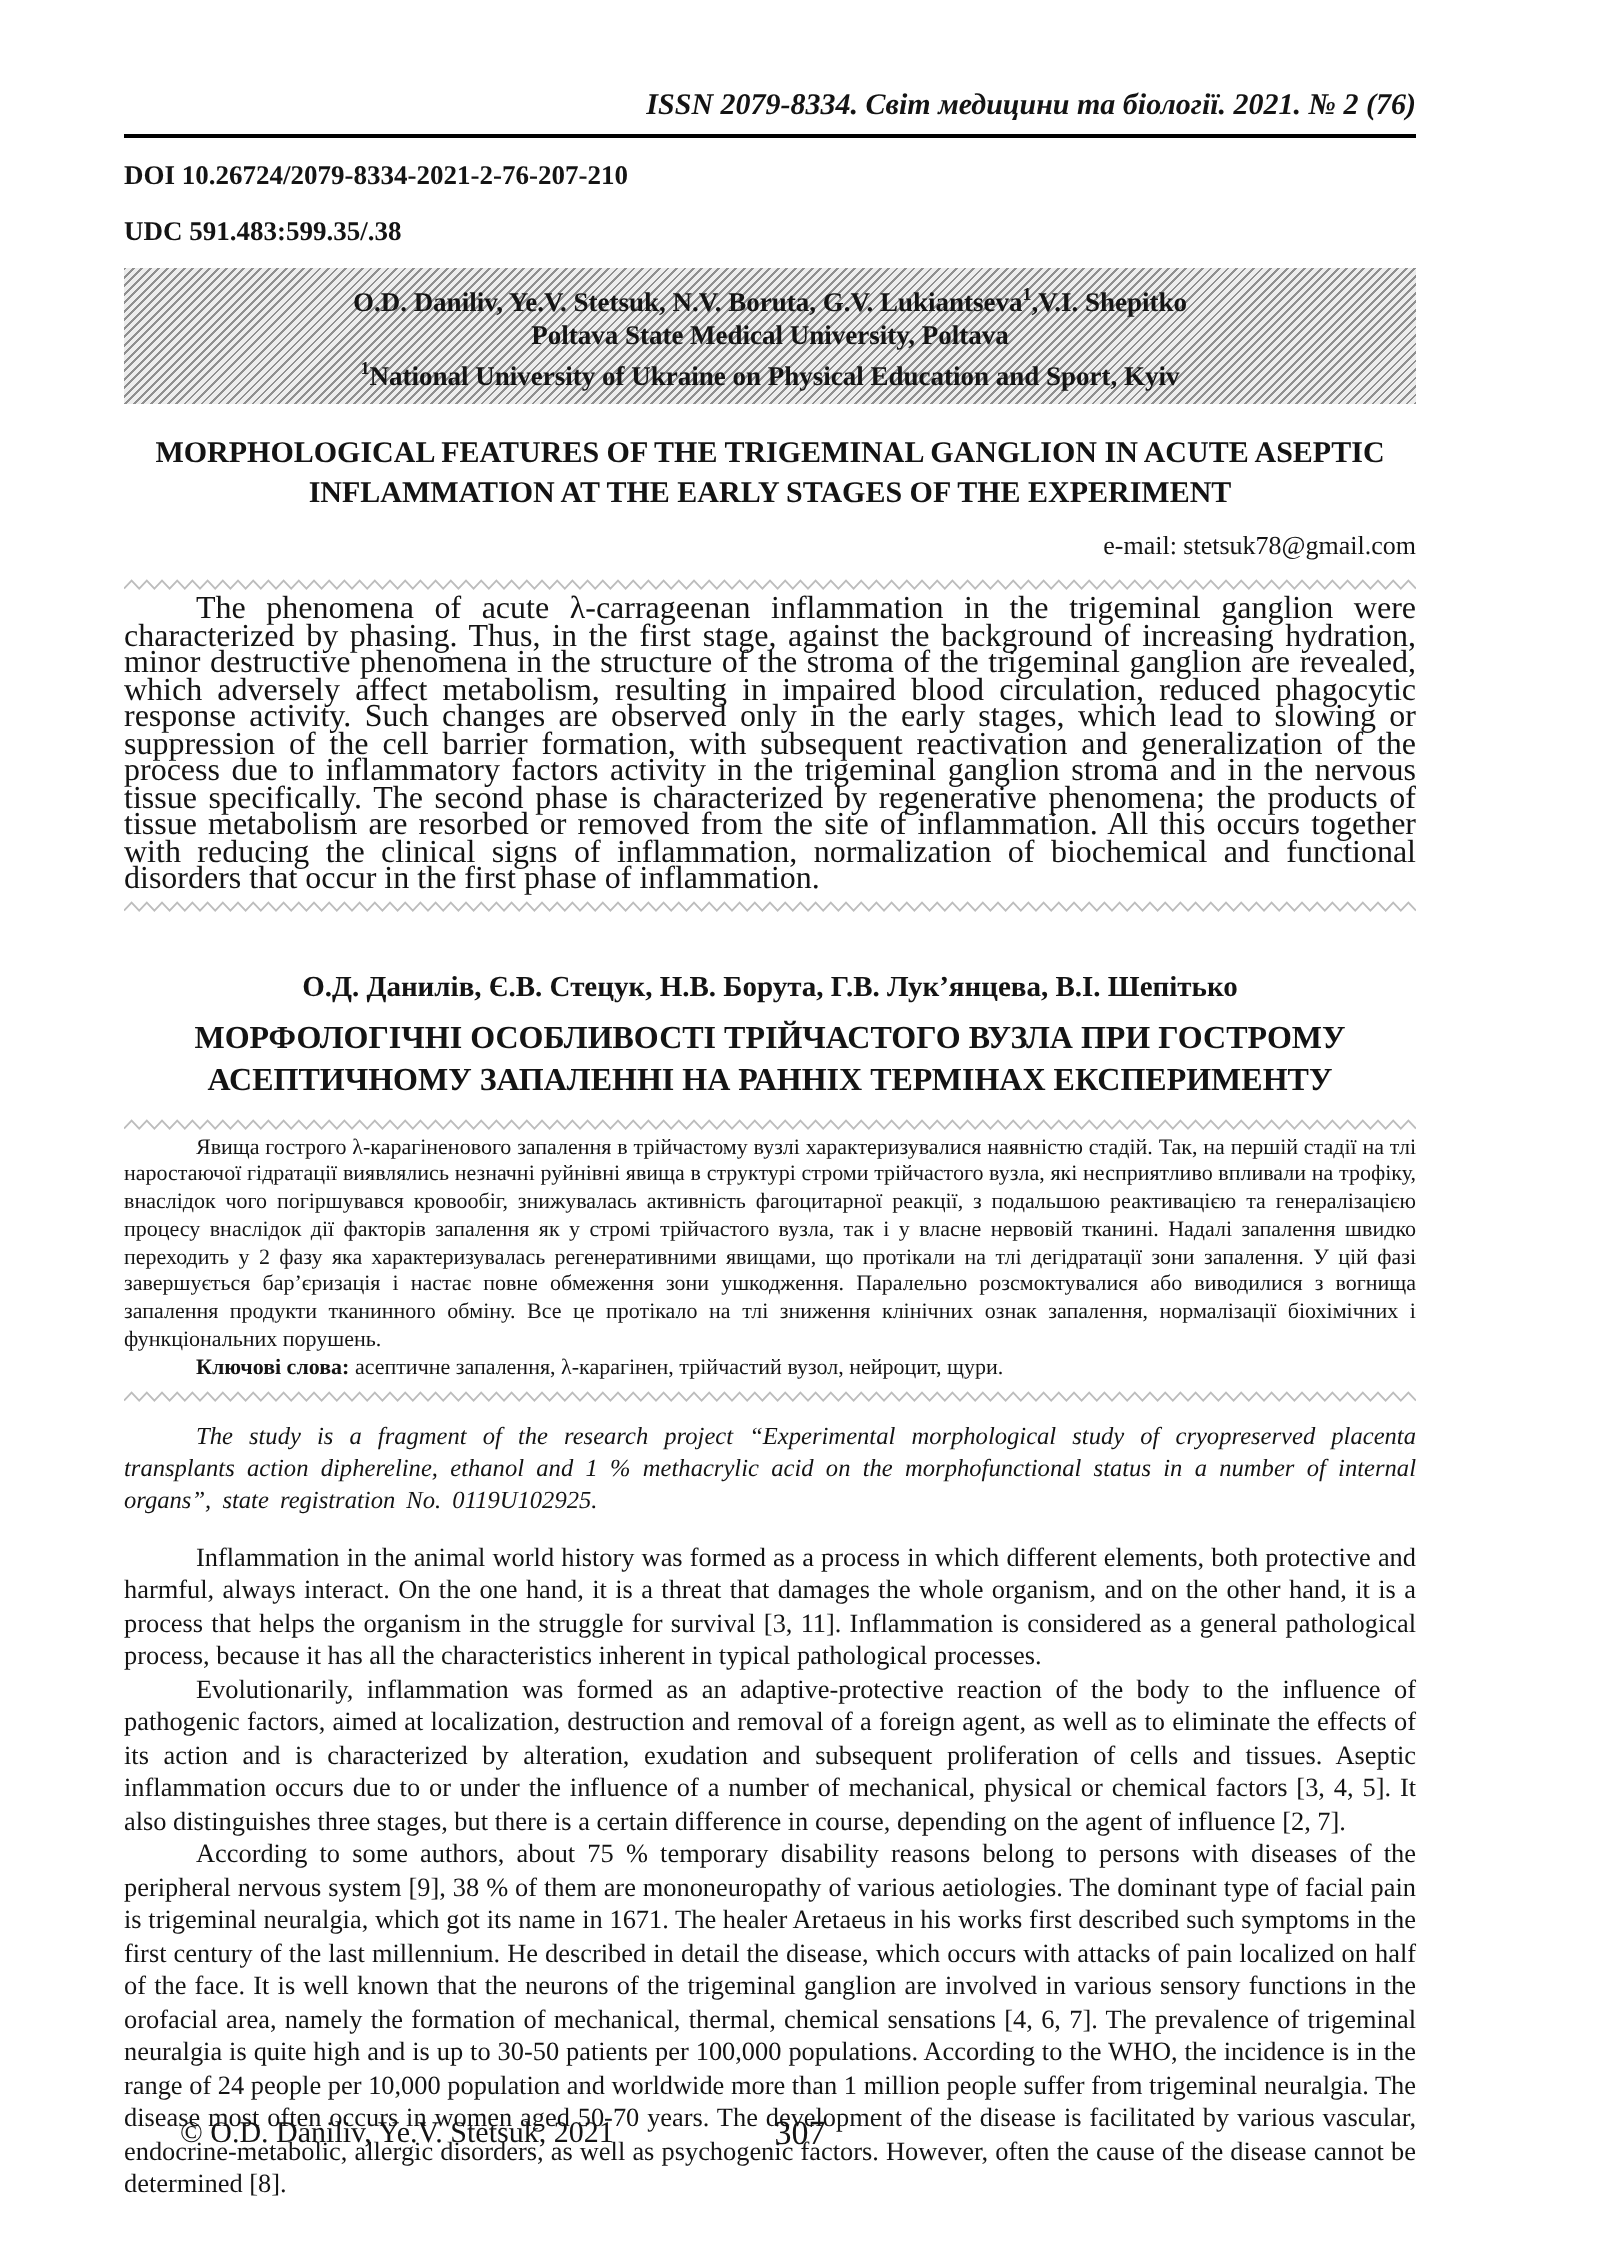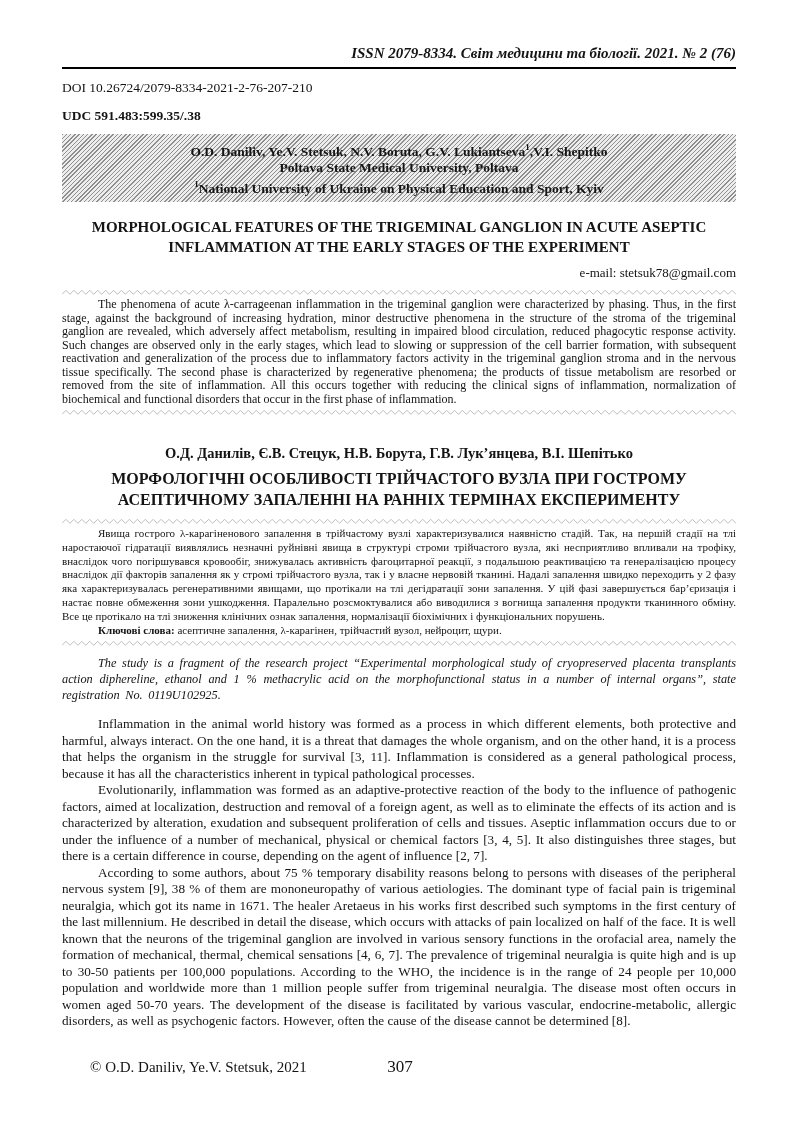--- a/index.html
+++ b/index.html
@@ -1,37 +1,37 @@
 <!DOCTYPE html>
 <html><head>
 <meta charset="utf-8">
 <style>
   html,body{margin:0;padding:0;background:#ffffff;}
   .page{
     width:800px;height:1132px;background:#ffffff;color:#141414;
     font-family:"Liberation Serif","DejaVu Serif",serif;
     position:relative;box-sizing:border-box;
-    padding:44px 64px 0 62px;overflow:hidden;
+    padding:44px 92px 0 62px;overflow:hidden;
   }
   .issn{ text-align:right;font-weight:bold;font-style:italic;font-size:15px;line-height:18px; }
   .rule{ border-top:2.5px solid #000;margin-top:5px; }
-  .doi{ font-weight:normal;font-size:13.5px;line-height:16px;margin-top:11px; }
+  .doi{ font-weight:bold;font-size:13.5px;line-height:16px;margin-top:11px; }
   .udc{ font-weight:bold;font-size:13.5px;line-height:16px;margin-top:12px; }
   .hatch{
     margin-top:10px;text-align:center;font-weight:bold;font-size:13.5px;line-height:16px;
     padding:5px 4px 6px;
     background:repeating-linear-gradient(135deg,#8f8f8f 0 1px,#ededed 1px 3px);
   }
   sup{ font-size:9px; }
   .title-en{ text-align:center;font-weight:bold;font-size:15px;line-height:20px;margin-top:15px; }
   .email{ text-align:right;font-size:13px;line-height:16px;margin-top:8px; }
   svg.zz{ display:block;width:100%;height:7px; }
   .zz-m1{ margin:8px 0 2px; }
   .zz-m2{ margin:3px 0 2px; }
-  .abs p{ margin:0;font-size:12px;line-height:13.5px;text-align:justify;text-indent:36px; }
+  .abs p{ margin:0;font-size:16px;line-height:13.5px;text-align:justify;text-indent:36px; }
   .kw-label{ font-weight:bold; }
   .authors-ua{ text-align:center;font-weight:bold;font-size:14.5px;line-height:18px;margin-top:28px; }
   .title-ua{ text-align:center;font-weight:bold;font-size:16px;line-height:21px;margin-top:6px; }
   .ua-abs p{ margin:0;font-size:11px;line-height:13.8px;text-align:justify;text-indent:36px; }
   .note{
     font-style:italic;font-size:12.3px;line-height:16px;text-align:justify;
     text-indent:36px;margin:8px 0 0;word-spacing:2.5px;
   }
   .body-p{ font-size:13.2px;line-height:16.5px;text-align:justify;text-indent:36px;margin:0; }
   .body-p.first{ margin-top:13px; }

